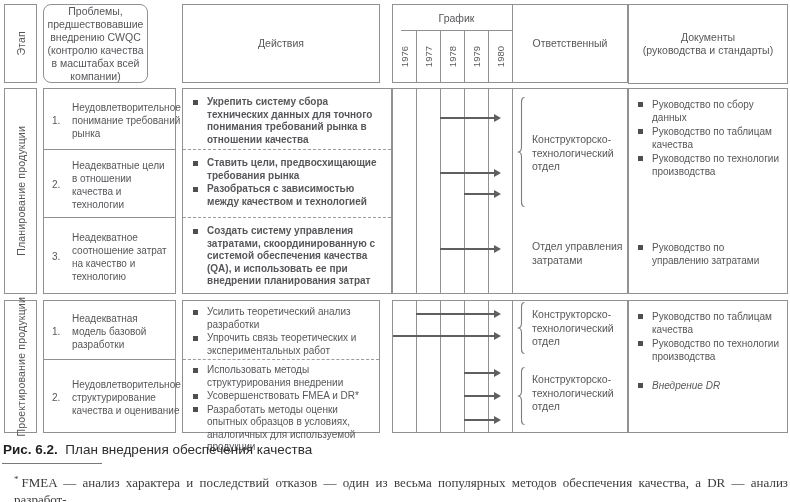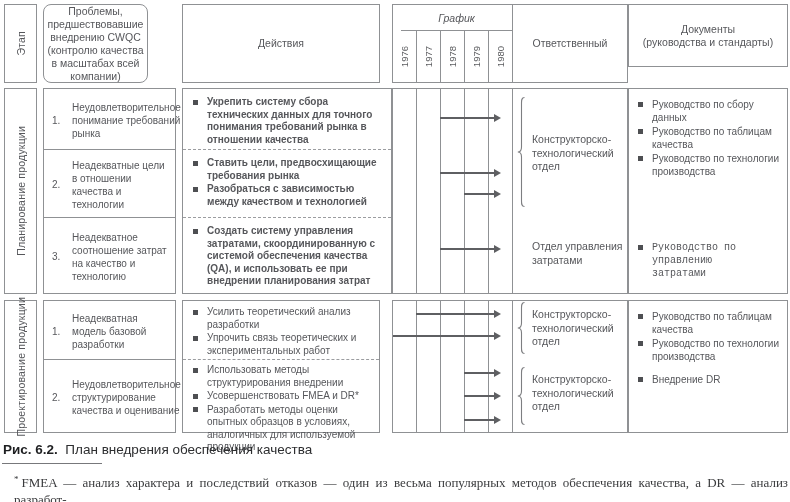--- a/index.html
+++ b/index.html
@@ -5,21 +5,21 @@
   html,body{margin:0;padding:0;background:#ffffff;}
   .canvas{position:relative;width:790px;height:502px;background:#fff;overflow:hidden;
           font-family:"Liberation Sans",sans-serif;color:#56575b;}
   .box{position:absolute;border:1px solid #8f9194;background:#fff;box-sizing:border-box;}
   .center{display:flex;align-items:center;justify-content:center;text-align:center;}
   .hdr{font-size:10.5px;line-height:13px;}
   .vtext{writing-mode:vertical-rl;transform:rotate(180deg);white-space:nowrap;
          font-size:10.5px;letter-spacing:0.2px;}
   
   .chart-title{position:absolute;left:8px;top:0;right:0;height:26px;border-bottom:1px solid #8f9194;
-               display:flex;align-items:center;justify-content:center;font-size:10.5px;box-sizing:border-box;font-style:italic;}
+               display:flex;align-items:center;justify-content:center;font-size:10.5px;box-sizing:border-box;}
   .years{position:absolute;left:0;top:26px;right:0;bottom:0;display:flex;}
   .ycell{flex:1;display:flex;align-items:center;justify-content:center;border-left:1px solid #8f9194;box-sizing:border-box;}
   .ycell:first-child{border-left:none;}
   .ylabel{writing-mode:vertical-rl;transform:rotate(180deg);font-size:9.5px;color:#5a5b5e;}
   
   .pcell{display:flex;box-sizing:border-box;padding:6px 4px 4px 8px;align-items:center;}
   .pnum{width:20px;flex:none;font-size:10px;line-height:13px;}
   .ptext{font-size:10px;line-height:13px;}
   .solid-top{border-top:1px solid #8f9194;}
   .dash-top{border-top:1px dashed #9b9da0;}
@@ -80,21 +80,21 @@
       <div class="ycell">
           <span class="ylabel">1980</span>
         </div>
     </div>
   </div>
 
   <div class="box center hdr" style="left:512px;top:4px;width:116px;height:79px;">
     <span>Ответственный</span>
   </div>
 
-  <div class="box center hdr" style="left:628px;top:4px;width:160px;height:63px;">
+  <div class="box center hdr" style="left:628px;top:4px;width:160px;height:80px;">
     <span>
       <span>Документы</span><br>
       <span>(руководства и стандарты)</span>
     </span>
   </div>
 
   <div class="box center" style="left:4px;top:88px;width:33px;height:206px;">
     <span class="vtext">Планирование продукции</span>
   </div>
 
@@ -165,21 +165,21 @@
         </div>
       <div class="li">
           <span class="bullet"></span>
           <span class="litext">Руководство по таблицам качества</span>
         </div>
       <div class="li">
           <span class="bullet"></span>
           <span class="litext">Руководство по технологии производства</span>
         </div>
     </div>
-    <div style="position:absolute;left:9px;top:152px;right:18px;font-family:Liberation Mono, monospace;">
+    <div style="position:absolute;left:9px;top:152px;right:18px;">
       <div class="li">
           <span class="bullet"></span>
           <span class="litext">Руководство по управлению затратами</span>
         </div>
     </div>
   </div>
 
   <div class="box center" style="left:4px;top:300px;width:33px;height:133px;">
     <span class="vtext">Проектирование продукции</span>
   </div>
@@ -249,21 +249,21 @@
     <div style="position:absolute;left:9px;top:9px;right:2px;">
       <div class="li">
           <span class="bullet"></span>
           <span class="litext">Руководство по таблицам качества</span>
         </div>
       <div class="li">
           <span class="bullet"></span>
           <span class="litext">Руководство по технологии производства</span>
         </div>
     </div>
-    <div style="position:absolute;left:9px;top:72px;right:2px;">
+    <div style="position:absolute;left:9px;top:78px;right:2px;font-style:italic;">
       <div class="li">
           <span class="bullet"></span>
           <span class="litext">Внедрение DR</span>
         </div>
     </div>
   </div>
 
   <div class="caption">
     <b>Рис. 6.2.</b>&nbsp;
     <span>План внедрения обеспечения качества</span>

